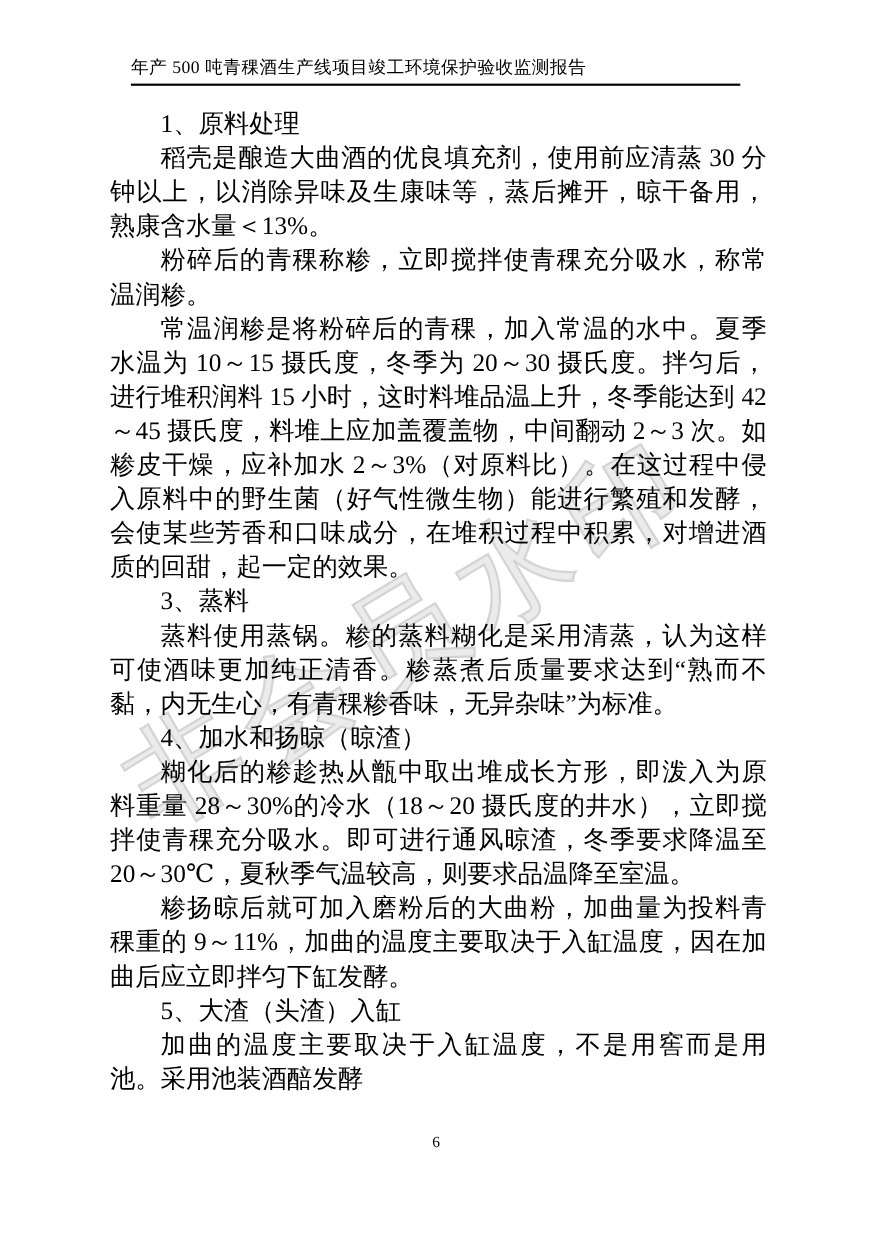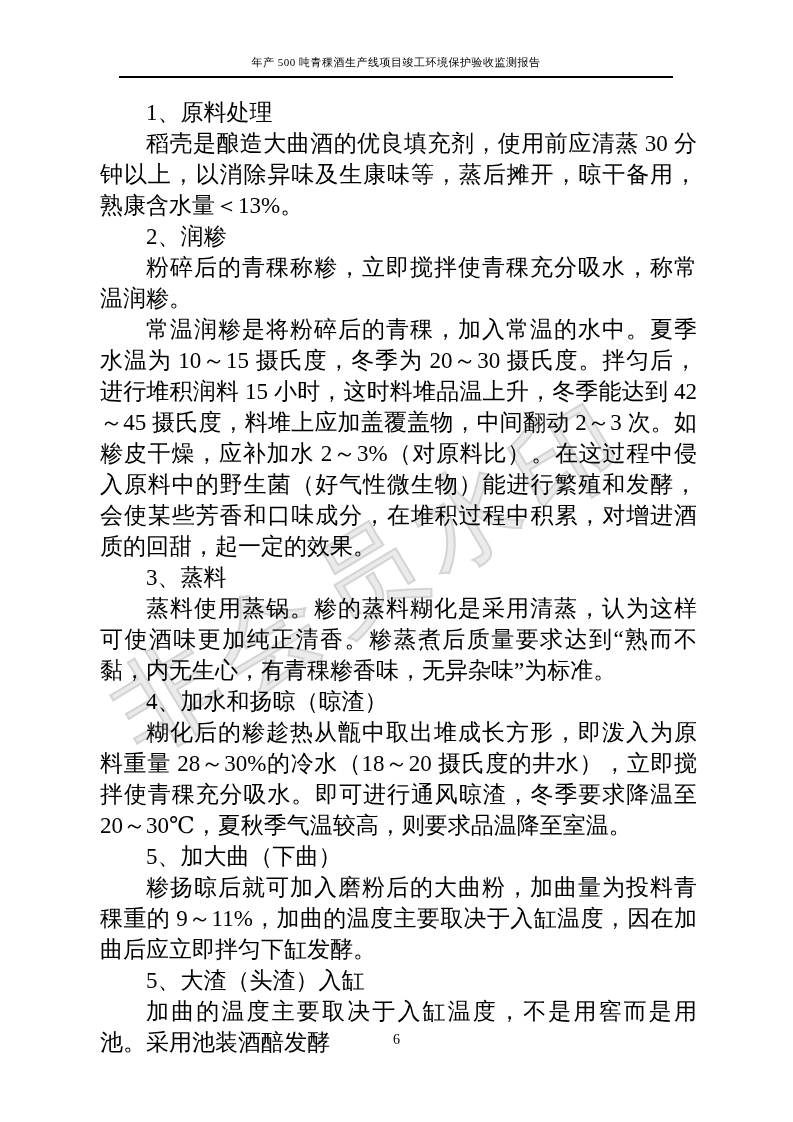--- a/index.html
+++ b/index.html
@@ -14,22 +14,21 @@
     background: #ffffff;
     overflow: hidden;
     font-family: "Liberation Serif", "DejaVu Serif", serif;
     color: #000000;
   }
   .header-title {
     position: absolute;
     top: 52px;
     left: 119px;
     width: 554px;
-    text-align: center;
-    font-size: 11px;
+    font-size: 16px;
     line-height: 20px;
     letter-spacing: 0.5px;
     z-index: 2;
   }
   .header-rule {
     position: absolute;
     top: 76px;
     left: 119px;
     width: 554px;
     height: 0;
@@ -86,28 +85,26 @@
 
   <div class="watermark">非会员水印</div>
 
   <div class="header-title">年产 500 吨青稞酒生产线项目竣工环境保护验收监测报告</div>
 
   <div class="header-rule"></div>
 
   <div class="body-text">
     <p>1、原料处理</p>
     <p>稻壳是酿造大曲酒的优良填充剂，使用前应清蒸 30 分钟以上，以消除异味及生康味等，蒸后摊开，晾干备用，熟康含水量＜13%。</p>
-    <p>2、润糁</p>
     <p>粉碎后的青稞称糁，立即搅拌使青稞充分吸水，称常温润糁。</p>
     <p>常温润糁是将粉碎后的青稞，加入常温的水中。夏季水温为 10～15 摄氏度，冬季为 20～30 摄氏度。拌匀后，进行堆积润料 15 小时，这时料堆品温上升，冬季能达到 42～45 摄氏度，料堆上应加盖覆盖物，中间翻动 2～3 次。如糁皮干燥，应补加水 2～3%（对原料比）。在这过程中侵入原料中的野生菌（好气性微生物）能进行繁殖和发酵，会使某些芳香和口味成分，在堆积过程中积累，对增进酒质的回甜，起一定的效果。</p>
     <p>3、蒸料</p>
     <p>蒸料使用蒸锅。糁的蒸料糊化是采用清蒸，认为这样可使酒味更加纯正清香。糁蒸煮后质量要求达到“熟而不黏，内无生心，有青稞糁香味，无异杂味”为标准。</p>
     <p>4、加水和扬晾（晾渣）</p>
     <p>糊化后的糁趁热从甑中取出堆成长方形，即泼入为原料重量 28～30%的冷水（18～20 摄氏度的井水），立即搅拌使青稞充分吸水。即可进行通风晾渣，冬季要求降温至 20～30℃，夏秋季气温较高，则要求品温降至室温。</p>
-    <p>5、加大曲（下曲）</p>
     <p>糁扬晾后就可加入磨粉后的大曲粉，加曲量为投料青稞重的 9～11%，加曲的温度主要取决于入缸温度，因在加曲后应立即拌匀下缸发酵。</p>
     <p>5、大渣（头渣）入缸</p>
     <p>加曲的温度主要取决于入缸温度，不是用窖而是用池。采用池装酒醅发酵</p>
   </div>
 
   <div class="page-number">6</div>
 
 </div>
 
 </body></html>

